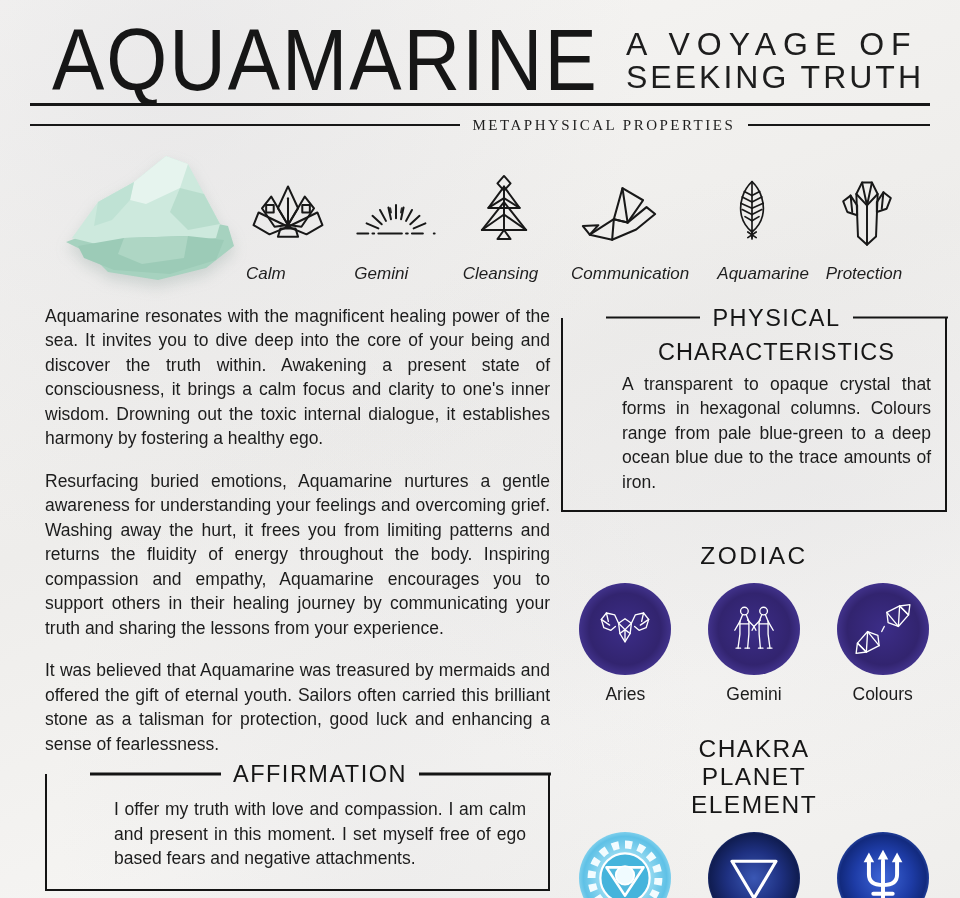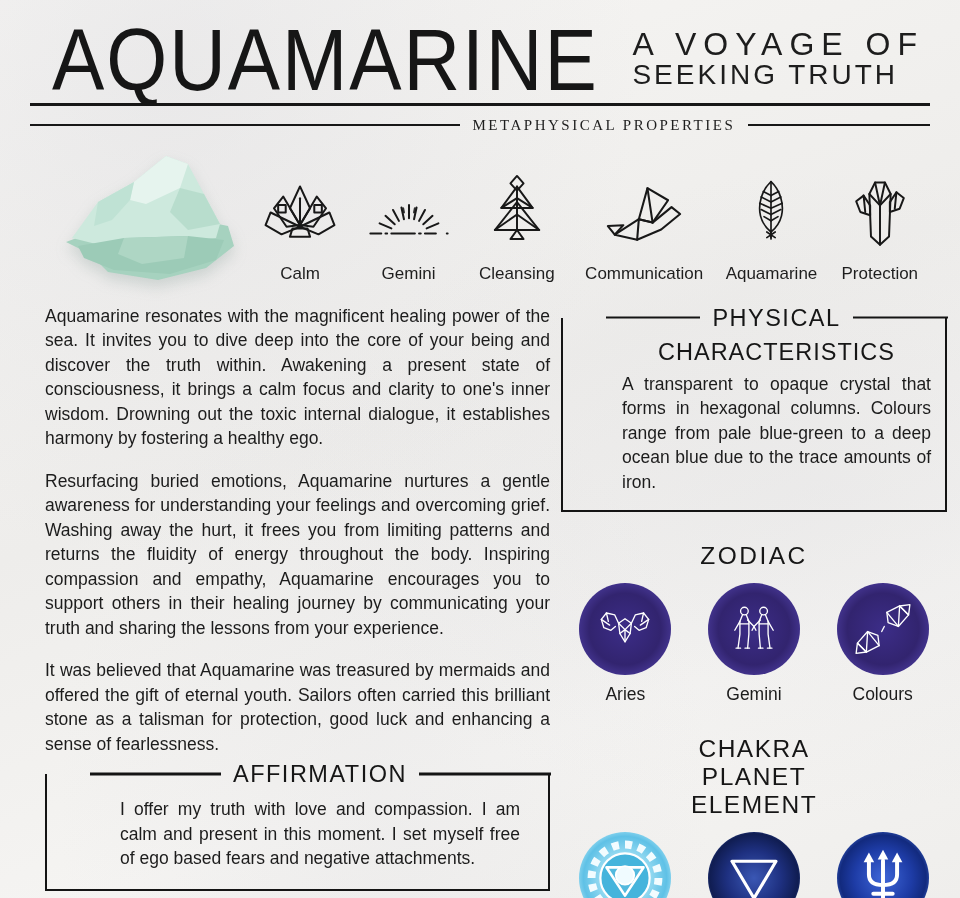--- a/index.html
+++ b/index.html
@@ -12,51 +12,51 @@
       radial-gradient(ellipse at 85% 55%, rgba(208,208,214,.22), transparent 46%),
       radial-gradient(ellipse at 40% 90%, rgba(210,210,216,.18), transparent 40%),
       linear-gradient(160deg,#f7f6f4 0%,#eeedeb 45%,#f5f4f2 75%,#efeeec 100%);
   }
   
   .masthead{display:flex;justify-content:space-between;align-items:flex-start;padding:20px 36px 0 52px;}
   .title{font-size:80px;line-height:.92;font-weight:400;margin:0;letter-spacing:2px;
          display:inline-block;transform:scale(.98,1.1);transform-origin:left top;color:#161616;}
   .subtitle{margin-top:8px;line-height:1.02;color:#1d1d1d;white-space:nowrap;}
   .subtitle .l1{font-size:32px;letter-spacing:7px;}
-  .subtitle .l2{font-size:28px;letter-spacing:3px;}
+  .subtitle .l2{font-size:32px;letter-spacing:3px;}
   .rule{height:3px;background:#171717;margin:9px 30px 0 30px;}
   .divider{display:flex;align-items:center;gap:13px;margin:11px 30px 0 30px;}
   .divider .seg{height:2.5px;background:#171717;}
   .divider .seg.left{flex:2.6;}
   .divider .seg.right{flex:1.1;}
   .divider .dtext{font-size:15px;letter-spacing:2.5px;white-space:nowrap;color:#1e1e1e;font-family:Liberation Serif, serif;}
   
   .props-row{display:flex;align-items:flex-start;padding:8px 26px 0 38px;height:150px;}
   .crystal{width:208px;height:148px;flex:none;filter:drop-shadow(0 7px 7px rgba(110,140,130,.25));}
   .props{flex:1;display:flex;align-items:stretch;height:142px;}
-  .prop{flex:1;display:flex;flex-direction:column;align-items:center;justify-content:flex-end;}
+  .prop{flex:1;display:flex;flex-direction:column;justify-content:flex-end;font-style:italic;}
   .prop.wide{flex:1.35;}
   .prop svg{display:block;}
   .prop-label{font-size:17px;margin-top:7px;color:#1e1e1e;}
   .licon{stroke:#181818;fill:none;stroke-width:2.4;stroke-linejoin:round;stroke-linecap:round;}
   
   .columns{display:flex;gap:11px;padding:12px 13px 0 45px;align-items:flex-start;}
   .left-col{width:505px;flex:none;}
   .right-col{flex:1;min-width:0;}
   p.body{font-size:17.5px;line-height:1.4;text-align:justify;margin:0 0 18px;color:#1c1c1c;}
   
   .tbox{border:2.5px solid #141414;border-top:none;padding-left:45px;}
   .tb-head{display:flex;align-items:center;margin:0 -2.5px;transform:translateY(-50%);}
   .tb-head .seg{height:2.5px;background:#141414;flex:1;}
   .tb-title{padding:0 12px;font-size:23.5px;letter-spacing:1.5px;white-space:nowrap;color:#161616;}
   .tb-sub{text-align:center;font-size:23.5px;letter-spacing:1px;margin-top:-6px;color:#161616;}
   .physical-box{margin-top:14px;}
   .physical-box p.body{padding:6px 14px 2px;margin:0 0 14px;}
   .affirm-box{margin-top:16px;}
-  .affirm-box p.body{padding:0 16px 4px;margin:-4px 12px 14px;}
+  .affirm-box p.body{padding:0 16px 4px;margin:-4px 6px 14px;}
   
   .sec-h{text-align:center;font-size:24.5px;letter-spacing:2.5px;margin:30px 0 13px;color:#161616;}
   .grid3{display:grid;grid-template-columns:repeat(3,1fr);justify-items:center;}
   .badge{width:92px;height:92px;border-radius:50%;display:flex;align-items:center;justify-content:center;}
   .badge.zo{background:radial-gradient(circle,#3c2d88 0%,#32246f 55%,#42338d 72%,#a89cd2 87%,rgba(244,243,240,0) 97%);}
   .badge.throat{background:radial-gradient(circle,#eaf8fd 0%,#9edef3 34%,#5fc1e6 64%,#b3e7f7 82%,rgba(244,243,240,0) 96%);}
   .badge.neptune{background:radial-gradient(circle,#3e66d8 0%,#1e3ca6 44%,#122a7e 66%,#4a74dc 83%,rgba(244,243,240,0) 96%);}
   .badge.water{background:radial-gradient(circle,#3a57b4 0%,#1e3080 42%,#101d52 68%,#3f62c6 84%,rgba(244,243,240,0) 97%);}
   .badge-label{font-size:17.5px;text-align:center;margin-top:9px;color:#1c1c1c;}
   .cpe-heads{display:grid;grid-template-columns:repeat(1,1fr);justify-items:center;

